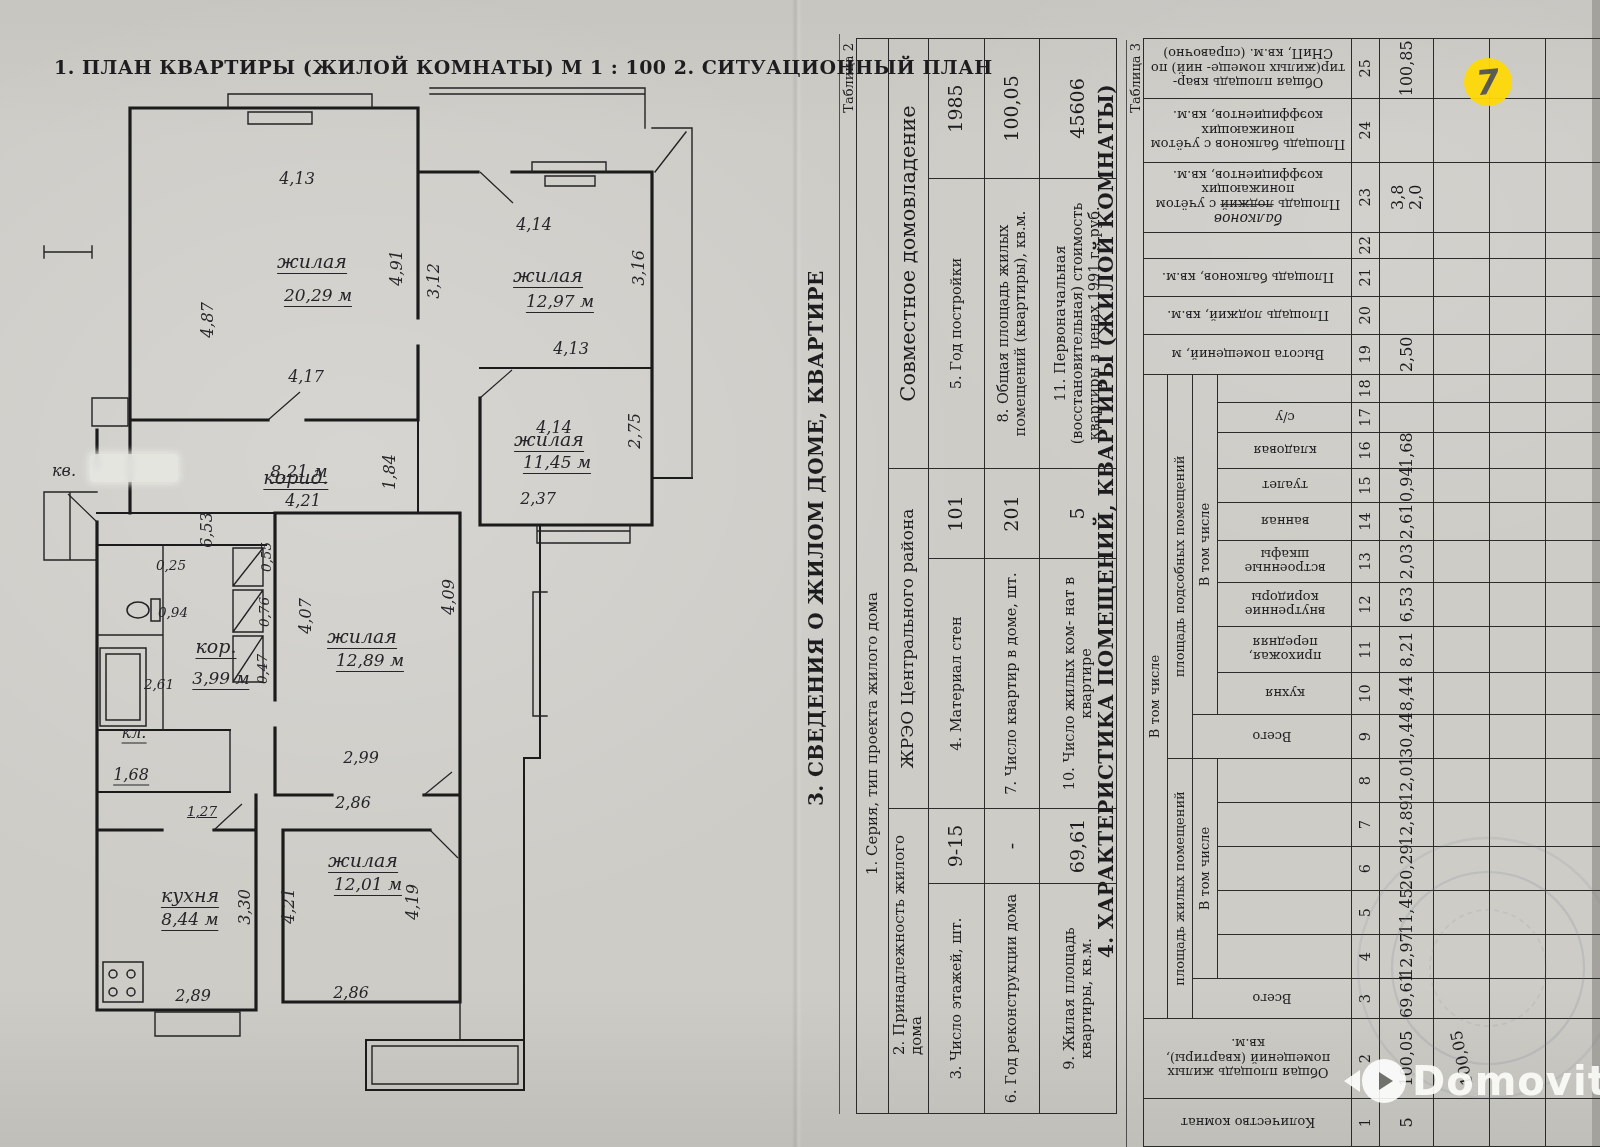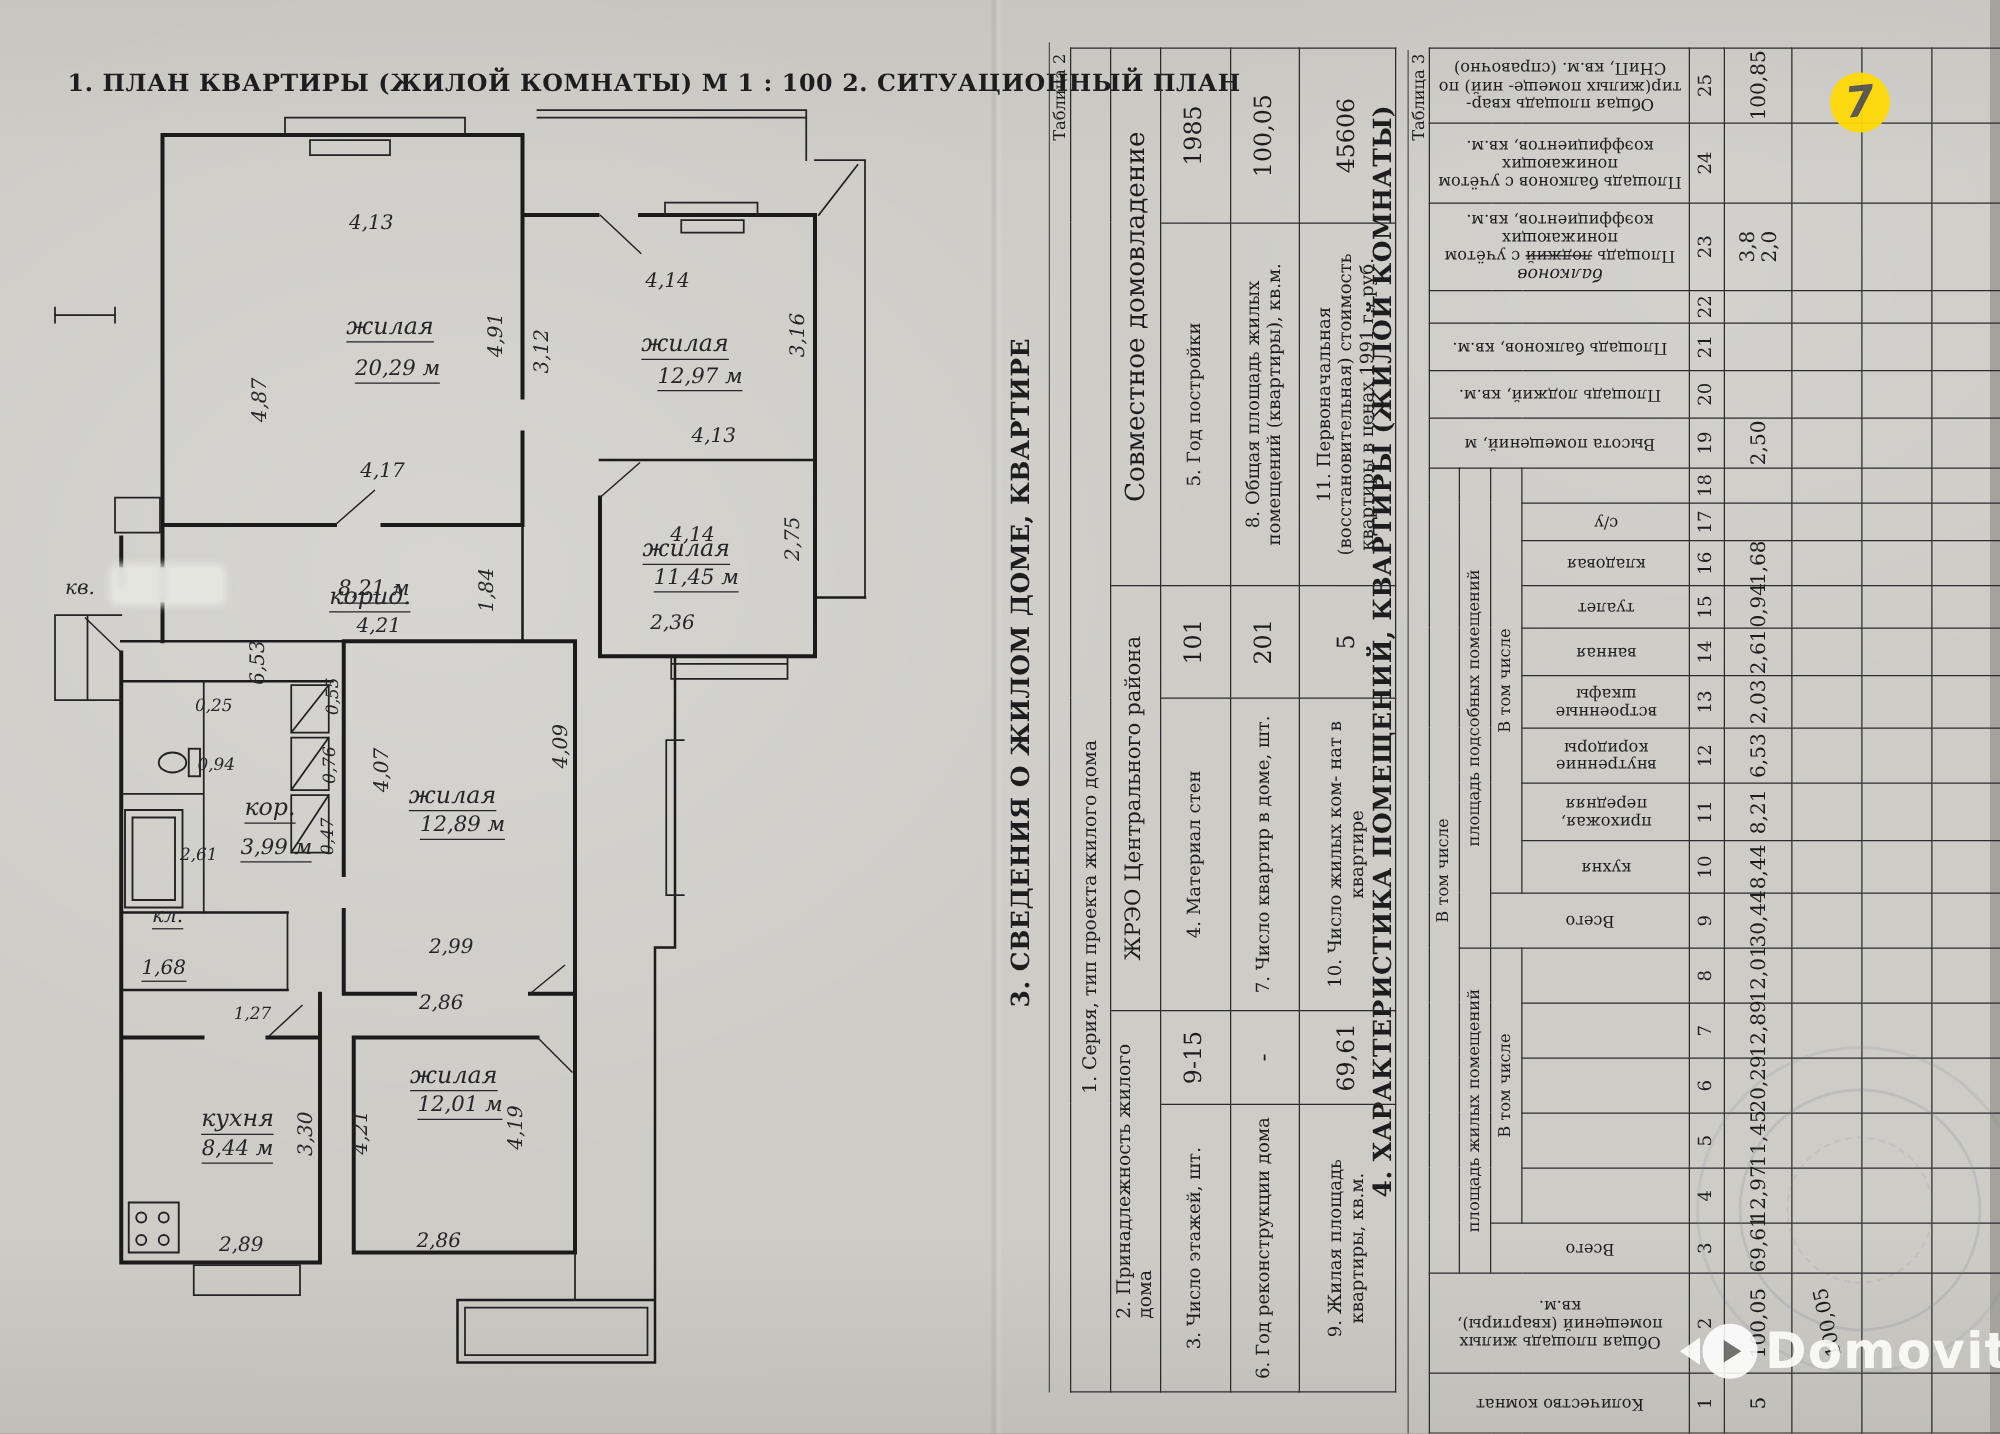--- a/index.html
+++ b/index.html
@@ -123,35 +123,35 @@
   <span class="hw" style="left:297px;top:178px;">4,13</span>
   <span class="hw r" style="left:207px;top:320px;">4,87</span>
   <span class="hw r" style="left:396px;top:268px;">4,91</span>
   <span class="hw" style="left:306px;top:376px;">4,17</span>
   <span class="hw r" style="left:433px;top:281px;">3,12</span>
   <span class="hw" style="left:534px;top:224px;">4,14</span>
   <span class="hw r" style="left:638px;top:268px;">3,16</span>
   <span class="hw" style="left:571px;top:348px;">4,13</span>
   <span class="hw" style="left:554px;top:427px;">4,14</span>
   <span class="hw r" style="left:634px;top:431px;">2,75</span>
-  <span class="hw" style="left:538px;top:498px;">2,36</span>
+  <span class="hw" style="left:538px;top:498px;">2,37</span>
   <span class="hw" style="left:303px;top:500px;">4,21</span>
   <span class="hw r" style="left:389px;top:472px;">1,84</span>
   <span class="hw r" style="left:206px;top:530px;">6,53</span>
   <span class="hw s" style="left:171px;top:565px;">0,25</span>
   <span class="hw s" style="left:173px;top:612px;">0,94</span>
   <span class="hw s" style="left:159px;top:684px;">2,61</span>
   <span class="hw s r" style="left:266px;top:557px;">0,55</span>
   <span class="hw s r" style="left:264px;top:612px;">0,76</span>
   <span class="hw s r" style="left:262px;top:669px;">0,47</span>
   <span class="hw r" style="left:305px;top:616px;">4,07</span>
   <span class="hw r" style="left:448px;top:597px;">4,09</span>
   <span class="hw" style="left:361px;top:757px;">2,99</span>
   <span class="hw" style="left:353px;top:802px;">2,86</span>
-  <span class="hw s" style="left:202px;top:811px;">1,27</span>
+  <span class="hw s" style="left:202px;top:811px;text-decoration:underline;">1,27</span>
   <span class="hw r" style="left:244px;top:907px;">3,30</span>
   <span class="hw" style="left:193px;top:995px;">2,89</span>
   <span class="hw r" style="left:288px;top:906px;">4,21</span>
   <span class="hw r" style="left:412px;top:902px;">4,19</span>
   <span class="hw" style="left:351px;top:992px;">2,86</span>
 
   <div class="rot sec-title" style="left:804px;top:806px;width:465px;">3. СВЕДЕНИЯ О ЖИЛОМ ДОМЕ, КВАРТИРЕ</div>
   <div class="rot sec-title" style="left:1094px;top:958px;width:760px;">4. ХАРАКТЕРИСТИКА ПОМЕЩЕНИЙ, КВАРТИРЫ (ЖИЛОЙ КОМНАТЫ)</div>
 
   <div class="edge-line" style="left:839px;top:34px;height:1080px;"></div>

